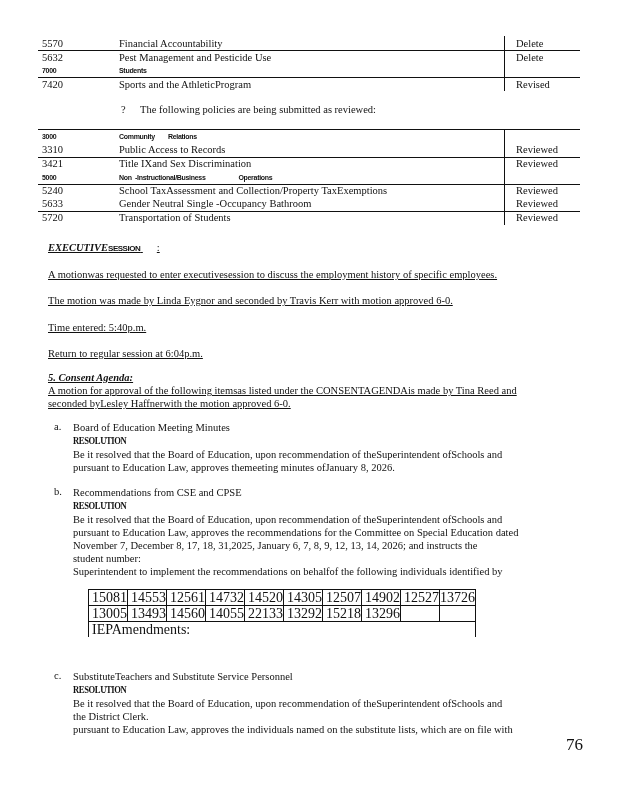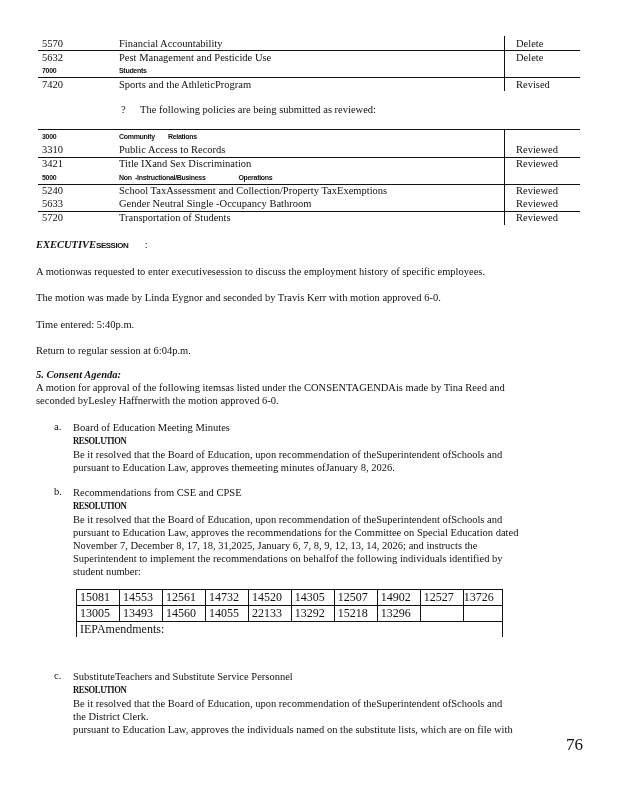--- a/index.html
+++ b/index.html
@@ -6,26 +6,26 @@
   body { width: 618px; height: 800px; position: relative; overflow: hidden;
          font-family: "Liberation Serif", "DejaVu Serif", serif; color: #111; font-size: 10.5px; }
   .abs { position: absolute; }
   .row { position: absolute; left: 38px; width: 542px; height: 13px; line-height: 13px; white-space: nowrap; }
   .row .num { position: absolute; left: 4px; }
   .row .title { position: absolute; left: 81px; }
   .row .status { position: absolute; left: 478px; }
   .row.cat { font-family: "Liberation Sans", "DejaVu Sans", sans-serif; font-weight: bold; font-size: 7px; letter-spacing: -0.3px; transform: scaleY(1.15); }
   .hline { position: absolute; height: 1px; background: #111; }
   .vline { position: absolute; width: 1px; background: #111; }
-  .para { position: absolute; left: 36px; width: 550px; white-space: nowrap; line-height: 13px; }
+  .para { position: absolute; left: 48px; width: 550px; white-space: nowrap; line-height: 19px; text-decoration: underline; }
   .sub { position: absolute; left: 73px; width: 510px; line-height: 13px; white-space: nowrap; }
   .sub .res { font-weight: bold; font-size: 9.5px; letter-spacing: -0.4px; transform: scaleX(0.9); transform-origin: left; display: inline-block; }
   .letter { position: absolute; left: 54px; }
   .u { }
-  table.ids { position: absolute; left: 76px; top: 589px; width: 427px; border-collapse: collapse; font-size: 12px; }
+  table.ids { position: absolute; left: 88px; top: 589px; width: 360px; border-collapse: collapse; font-size: 14px; }
   table.ids td { height: 15px; padding: 0 0 0 3px; line-height: 15px; border: 1px solid #111; white-space: nowrap; }
   table.ids td.nb-l { border-left: none; }
   table.ids td.nb-r { border-right: none; }
   table.ids td.nb-t { border-top: none; }
   table.ids td.nb-b { border-bottom: none; }
   .exec-head { font-weight: bold; font-style: italic; }
   .exec-tail { font-family: "Liberation Sans", sans-serif; font-weight: bold; font-size: 8px; letter-spacing: -0.5px; }
 </style>
 </head>
 <body>
@@ -122,22 +122,22 @@
   <div>pursuant  to Education  Law, approves  themeeting  minutes  ofJanuary   8, 2026.</div>
 </div>
 
 <div class="letter" style="top:486px">b.</div>
 <div class="sub" style="top:486px">
   <div class="u">Recommendations  from CSE and  CPSE</div>
   <div><span class="res">RESOLUTION</span></div>
   <div>Be it resolved  that the Board of Education, upon recommendation  of theSuperintendent    ofSchools and</div>
   <div>pursuant  to Education  Law, approves  the recommendations  for the Committee on Special Education  dated</div>
   <div>November  7, December  8, 17, 18, 31,2025, January  6, 7, 8, 9, 12, 13, 14, 2026; and  instructs  the</div>
+  <div>student  number:</div>
   <div>Superintendent   to implement  the recommendations   on behalfof the  following   individuals   identified  by</div>
-  <div>student  number:</div>
 </div>
 
 <table class="ids">
   <tbody>
       <tr>
     <td>15081</td>
     <td>14553</td>
     <td>12561</td>
     <td>14732</td>
     <td>14520</td>

